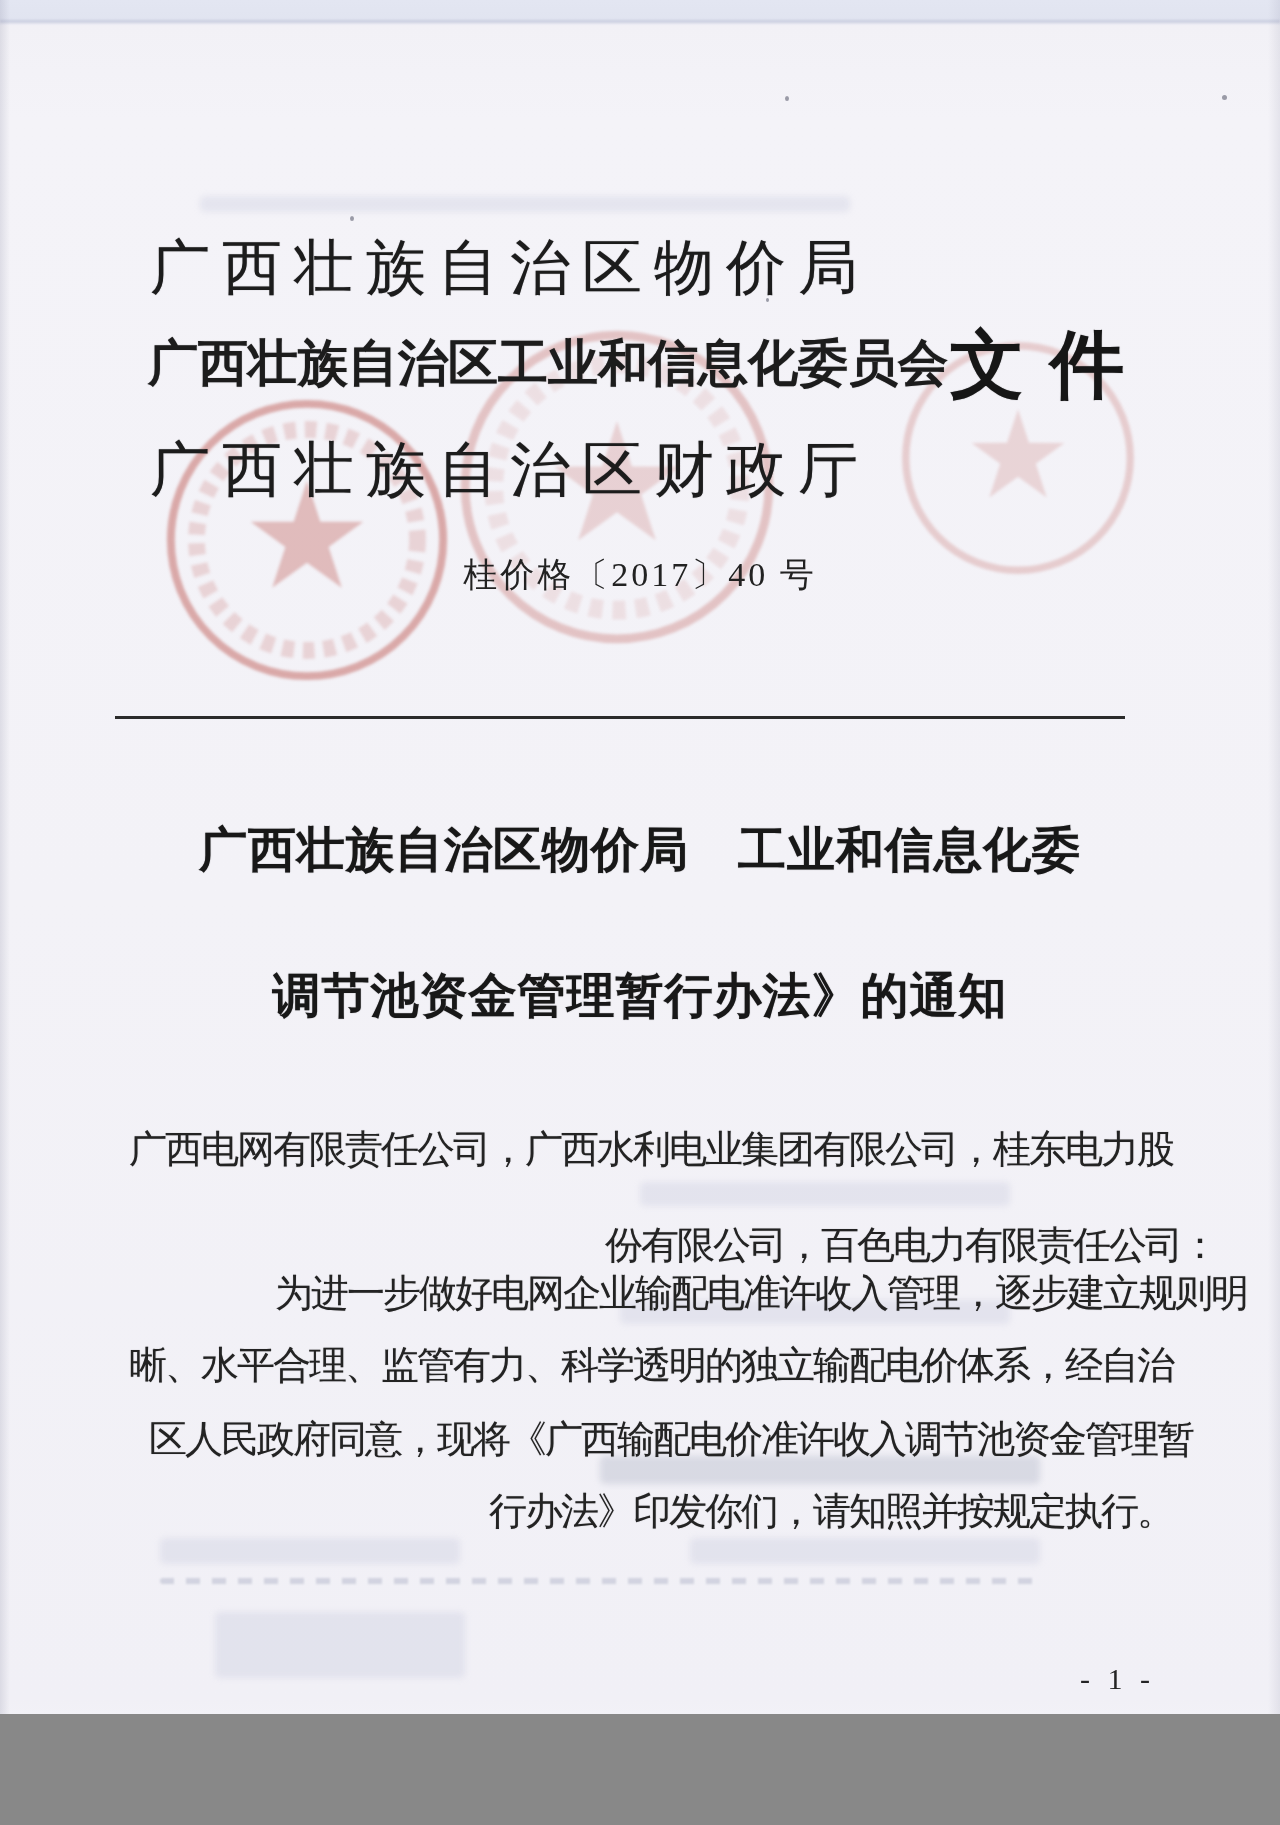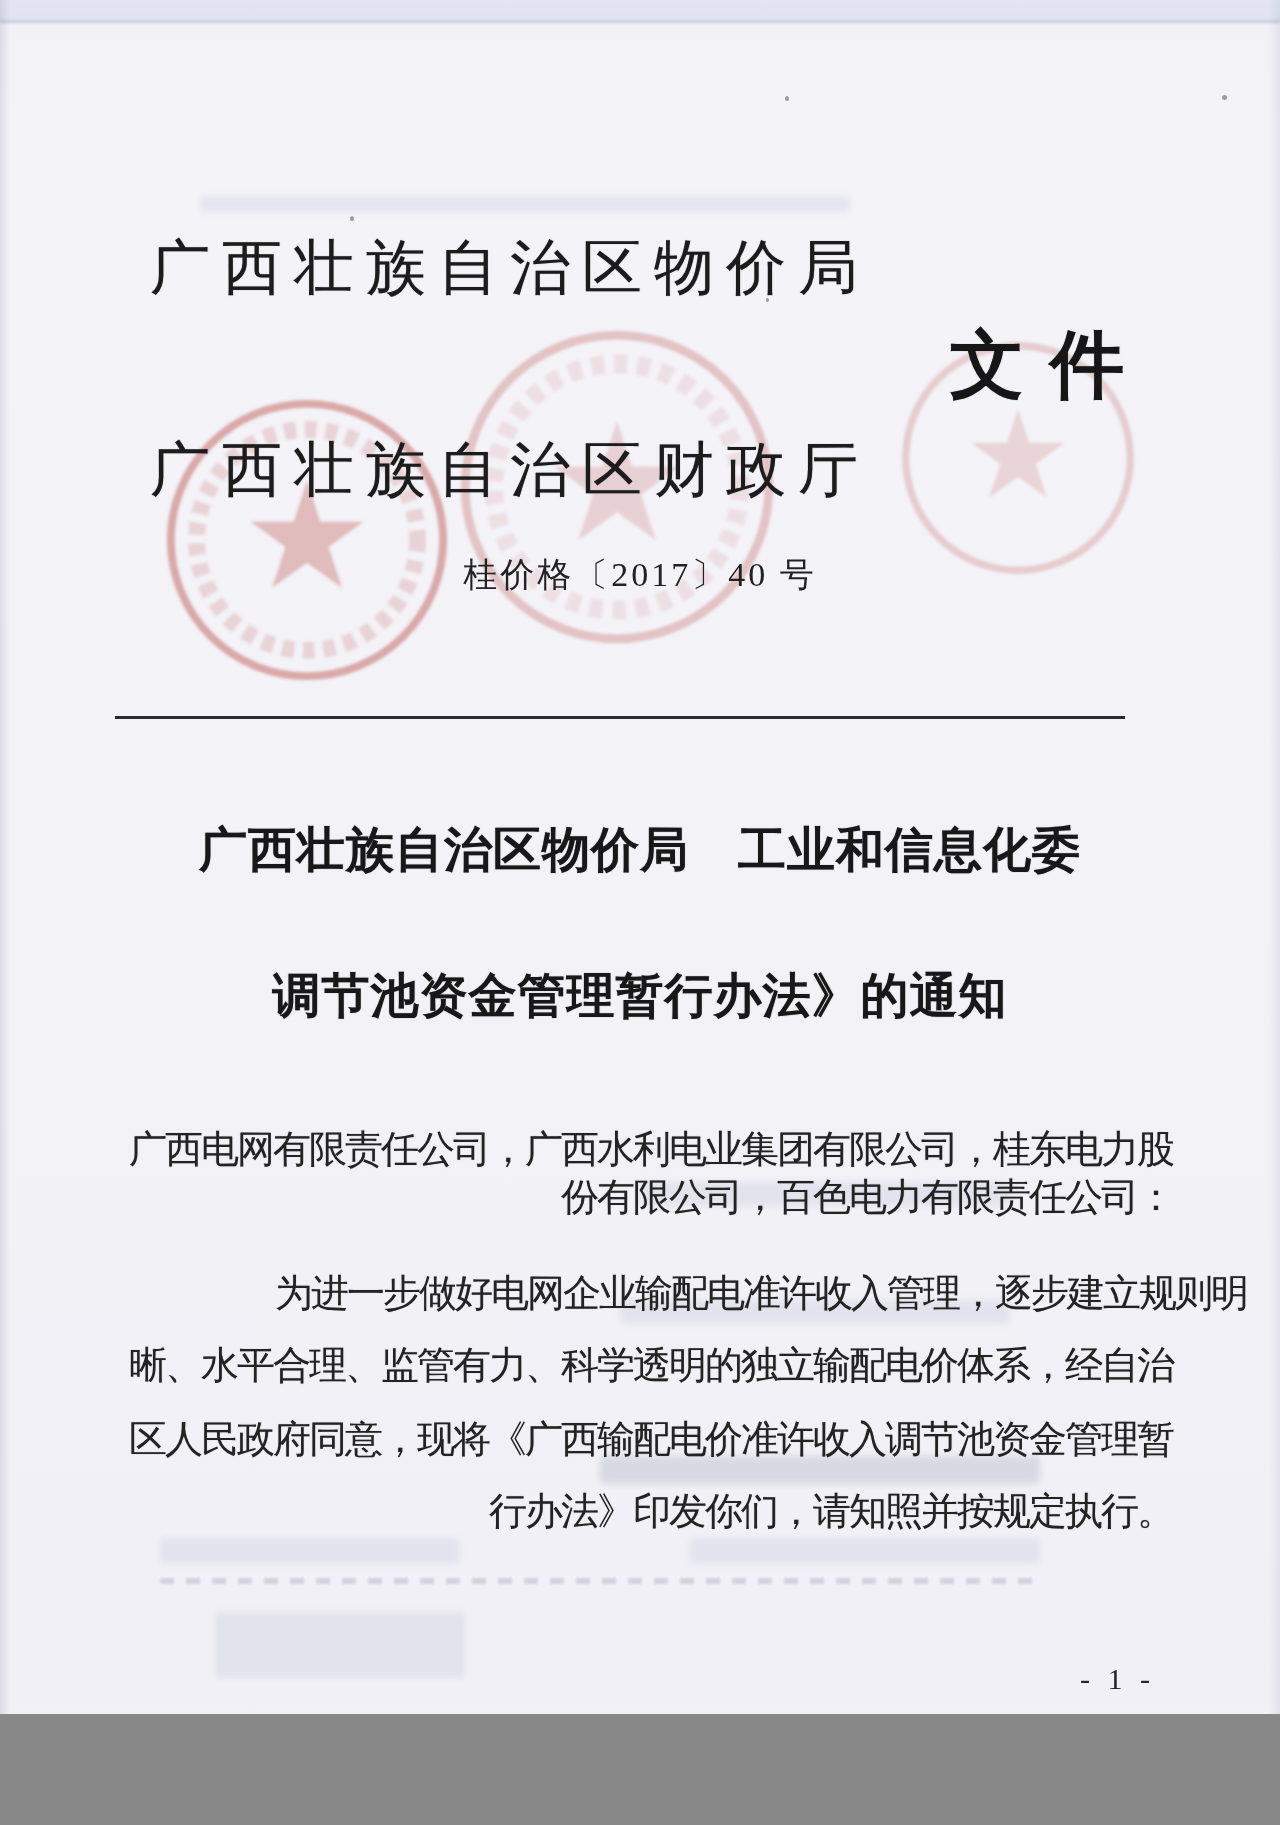--- a/index.html
+++ b/index.html
@@ -63,22 +63,22 @@
   .title-1{top:818px;}
   .title-2{top:891px;}
   .title-3{top:964px;}
 
   
   .body-line{
     left:113px;width:1060px;font-size:38px;letter-spacing:-2px;white-space:nowrap;
     color:#232323;text-shadow:0 0 1px rgba(30,30,30,.35);text-align:right;
   }
   .indent{padding-left:74px;}
-  .r1{top:1124px;} .r2{top:1172px;}
-  .p1{top:1268px;} .p2{top:1340px;} .p3{top:1414px;} .p4{top:1486px;}
+  .r1{top:1124px;} .r2{top:1220px;margin-left:44px;}
+  .p1{top:1268px;} .p2{top:1340px;} .p3{top:1414px;margin-left:20px;} .p4{top:1486px;}
 
   .page-number{
     left:1080px;top:1662px;font-size:30px;letter-spacing:5px;color:#242424;white-space:nowrap;
   }
 </style>
 </head>
 <body>
 
 <div class="page noninteract">
 
@@ -115,20 +115,21 @@
     </svg>
   </div>
   <div class="abs stamp" style="left:896px;top:336px;opacity:.26;">
     <svg width="244" height="244" viewBox="0 0 300 300">
       <circle cx="150" cy="150" r="138" fill="none" stroke="#c0605a" stroke-width="9"></circle>
       <path fill="#c0605a" opacity="0.8" d="M150,90 L163.5,131.4 L207.1,131.5 L171.9,157.1 L185.3,198.5 L150,173 L114.7,198.5 L128.1,157.1 L92.9,131.5 L136.5,131.4 Z"></path>
     </svg>
   </div>
 
   <div class="abs hdr1">广西壮族自治区物价局</div>
+  <div class="abs hdr2">广西壮族自治区工业和信息化委员会</div>
   <div class="abs doc-type">文件</div>
   <div class="abs hdr3">广西壮族自治区财政厅</div>
 
   <div class="abs doc-number">桂价格〔2017〕40 号</div>
   <div class="abs rule"></div>
 
   <div class="abs title-line title-1">广西壮族自治区物价局　工业和信息化委</div>
   <div class="abs title-line title-3">调节池资金管理暂行办法》的通知</div>
 
   <div class="abs body-line r1">广西电网有限责任公司，广西水利电业集团有限公司，桂东电力股</div>

